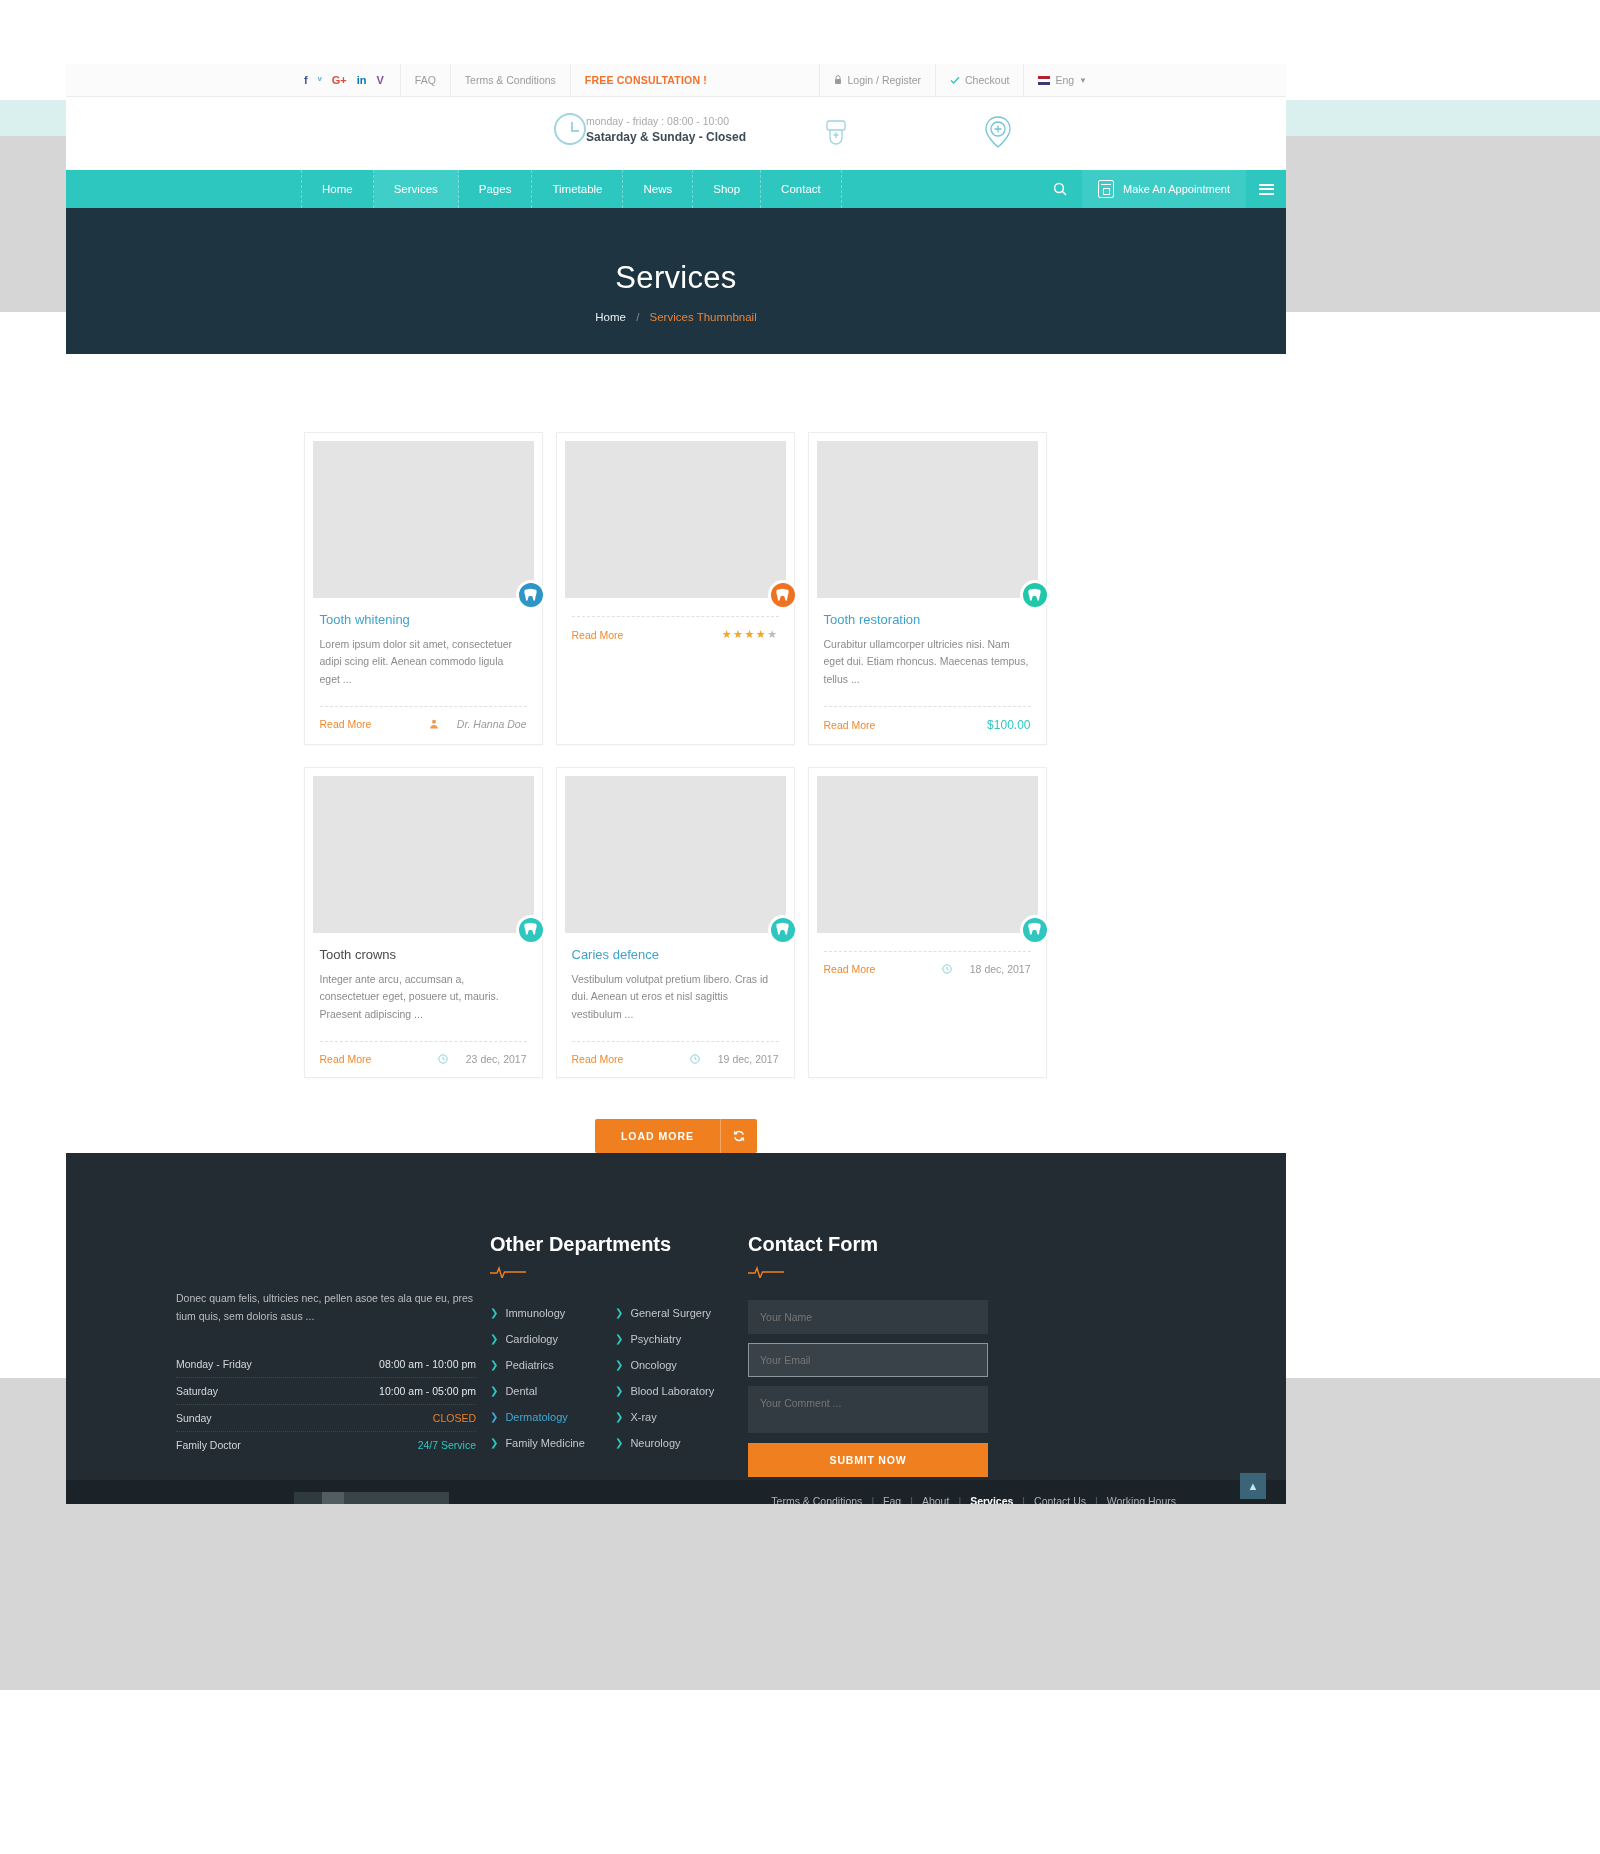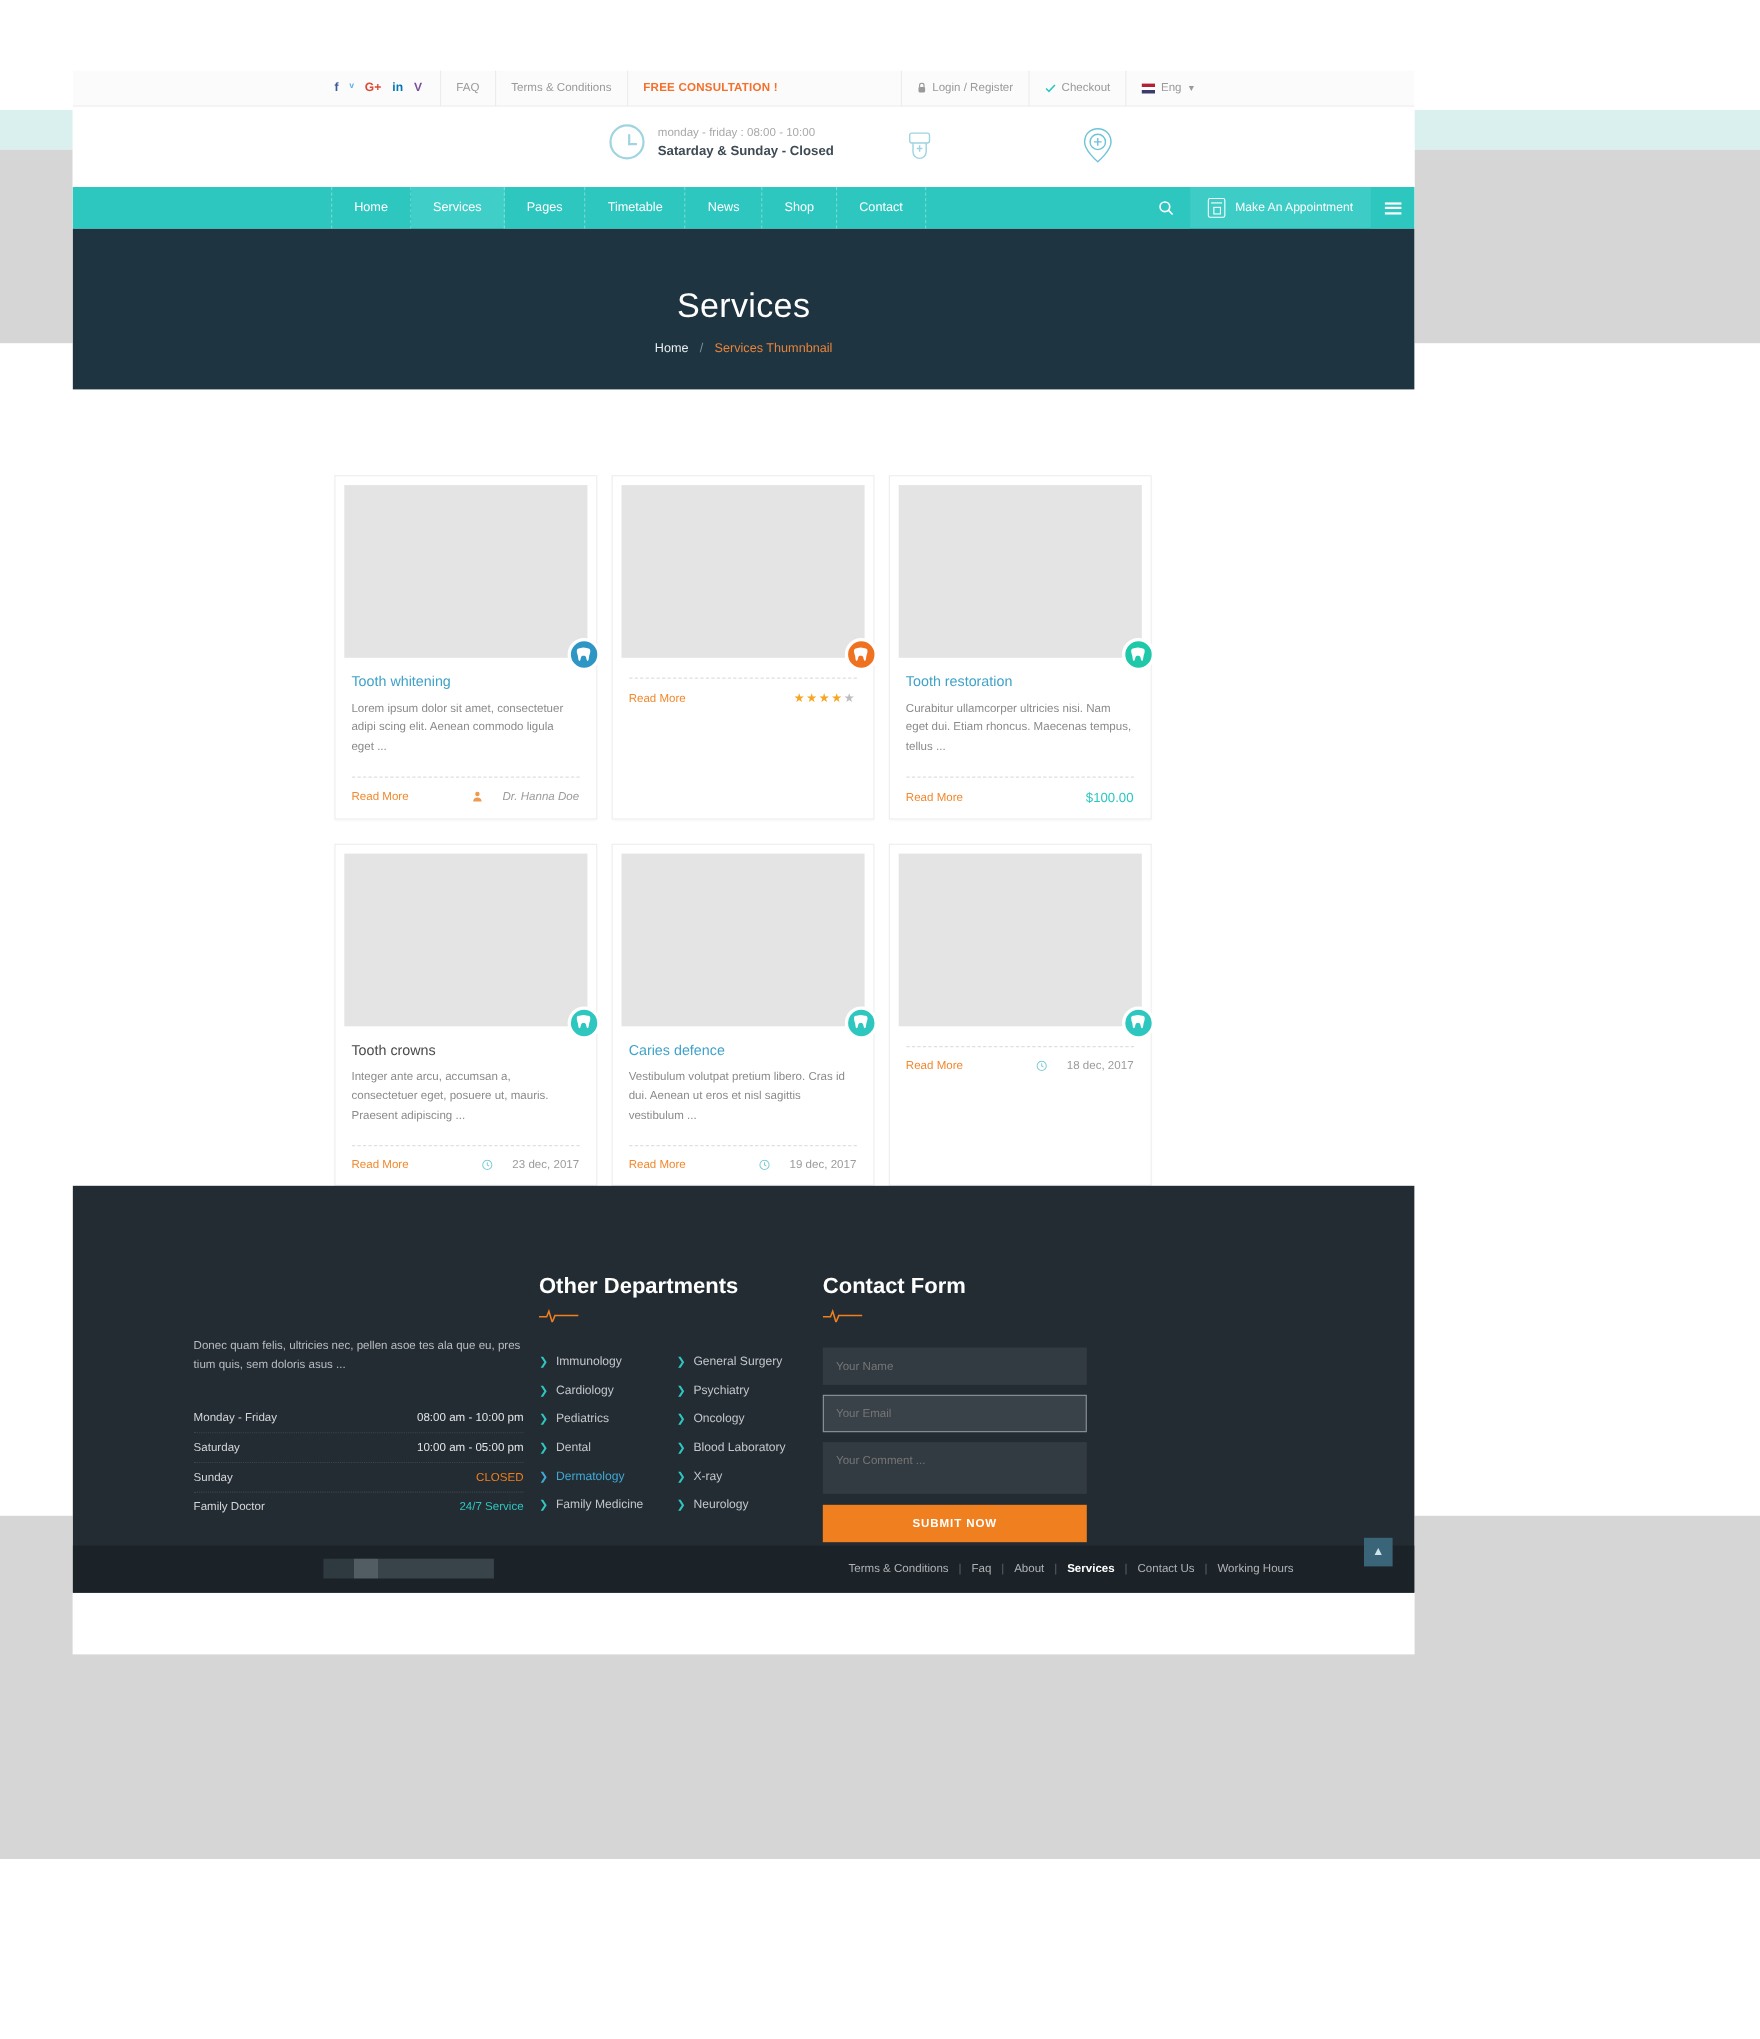--- a/index.html
+++ b/index.html
@@ -42,21 +42,21 @@
   .s-fb { color: #3b5998; } .s-tw { color: #55acee; } .s-gp { color: #dd4b39; }
   .s-in { color: #0077b5; } .s-vi { color: #7b519d; }
   .tb-link { padding: 0 14px; border-left: 1px solid #ececec; height: 33px; line-height: 33px; color: #9a9a9a; }
   .tb-link.free { color: #f4702b; font-weight: 700; letter-spacing: .2px; }
   .topbar-right { margin-left: auto; display: flex; align-items: center; margin-right: 185px; }
   .tb-r { padding: 0 14px; border-left: 1px solid #ececec; height: 33px; line-height: 33px; color: #9a9a9a; display: flex; align-items: center; gap: 5px; }
   .flag { width: 12px; height: 9px; background: linear-gradient(#b22234 0 33%, #fff 33% 66%, #3c3b6e 66% 100%); display: inline-block; }
 
   
   .header { height: 73px; background: #fff; position: relative; }
-  .hdr-hours { position: absolute; left: 488px; top: 16px; display: flex; align-items: center; gap: 12px; }
+  .hdr-hours { position: absolute; left: 488px; top: 16px; display: flex; align-items: center; }
   .clock-ic { width: 32px; height: 32px; border-radius: 50%; border: 2px solid #9fd4e0; position: relative; }
   .clock-ic::before { content:""; position:absolute; left:15px; top:7px; width:2px; height:10px; background:#9fd4e0; }
   .clock-ic::after { content:""; position:absolute; left:15px; top:15px; width:8px; height:2px; background:#9fd4e0; }
   .hrs-top { font-size: 10.5px; color: #a9a9a9; }
   .hrs-bot { font-size: 12px; color: #3f4b54; font-weight: 700; margin-top: 3px; }
   .hdr-ic2 { position: absolute; left: 755px; top: 20px; width: 30px; height: 30px; color: #9fd4e0; }
   .hdr-ic3 { position: absolute; left: 915px; top: 18px; width: 34px; height: 34px; color: #6fc4d6; }
 
   
   .nav { height: 38px; background: #2ec7c0; display: flex; align-items: stretch; }
@@ -405,20 +405,32 @@
               <svg class="mini-ic" viewBox="0 0 12 12" fill="none" stroke="#7fcbd4" stroke-width="1.1">
                 <circle cx="6" cy="6" r="5"></circle>
                 <path d="M6 3.2V6l2 1.3"></path>
               </svg>
               <span>18 dec, 2017</span>
             </div>
           </div>
         </div>
       </div>
 
+    <div class="loadmore-wrap">
+      <div class="loadmore">
+        <span class="lbl">LOAD MORE</span>
+        <span class="ico">
+          <svg width="12" height="12" viewBox="0 0 12 12" fill="none" stroke="#fff" stroke-width="1.4">
+            <path d="M10.2 4.6A4.4 4.4 0 0 0 2.2 3.6"></path>
+              <path d="M1.8 7.4A4.4 4.4 0 0 0 9.8 8.4"></path>
+            <path d="M1.6 1.2v2.6h2.6M10.4 10.8V8.2H7.8"></path>
+          </svg>
+        </span>
+      </div>
+    </div>
   </div>
 
   <div class="footer">
     <div class="footer-inner">
 
       <div class="f-col-1">
         <div class="f-about">Donec quam felis, ultricies nec, pellen asoe tes ala que eu, pres tium quis, sem doloris asus ...</div>
         <div class="sched" id="sched-holder">
             <div class="sched-row">
               <span>Monday - Friday</span>

